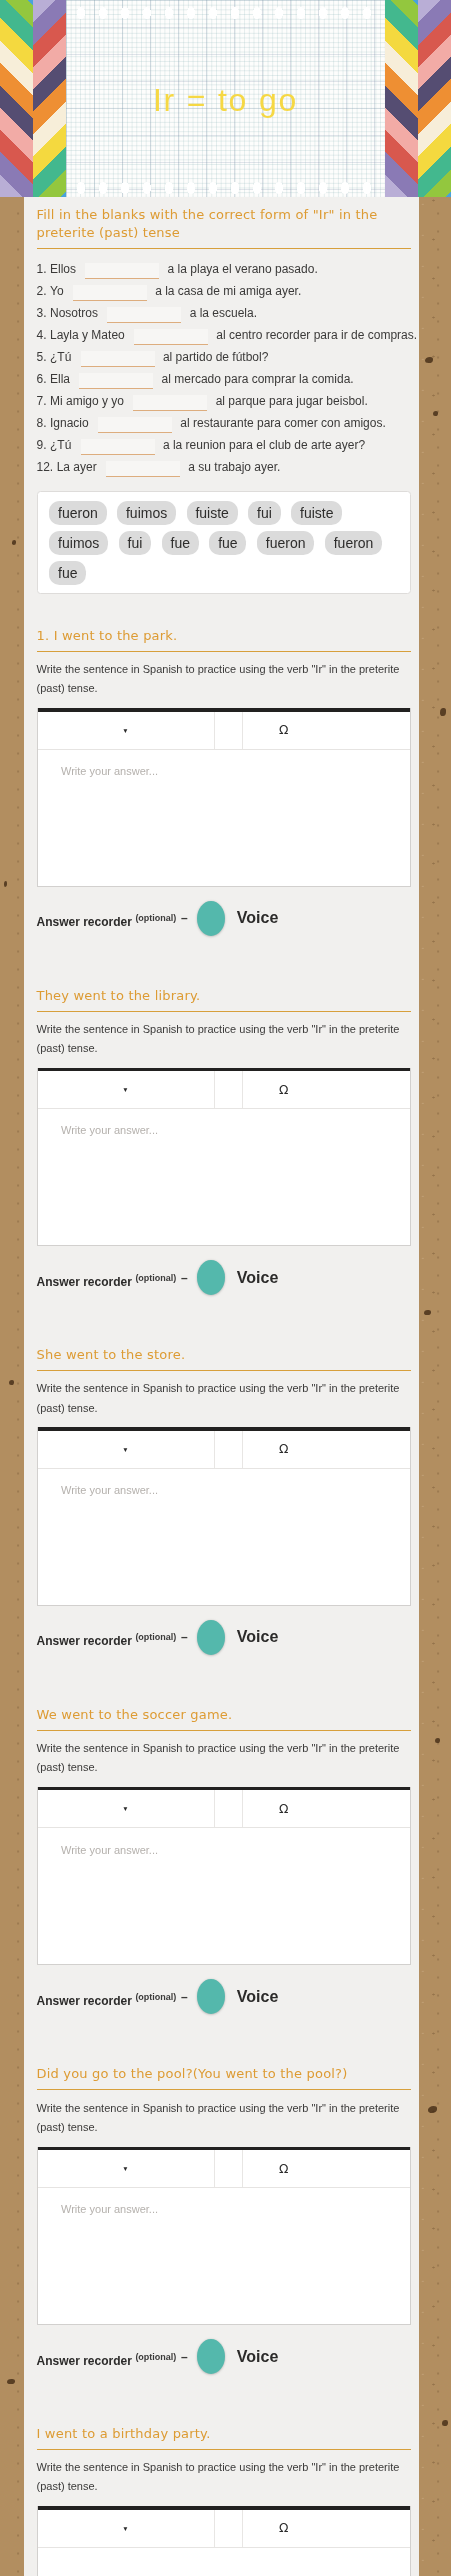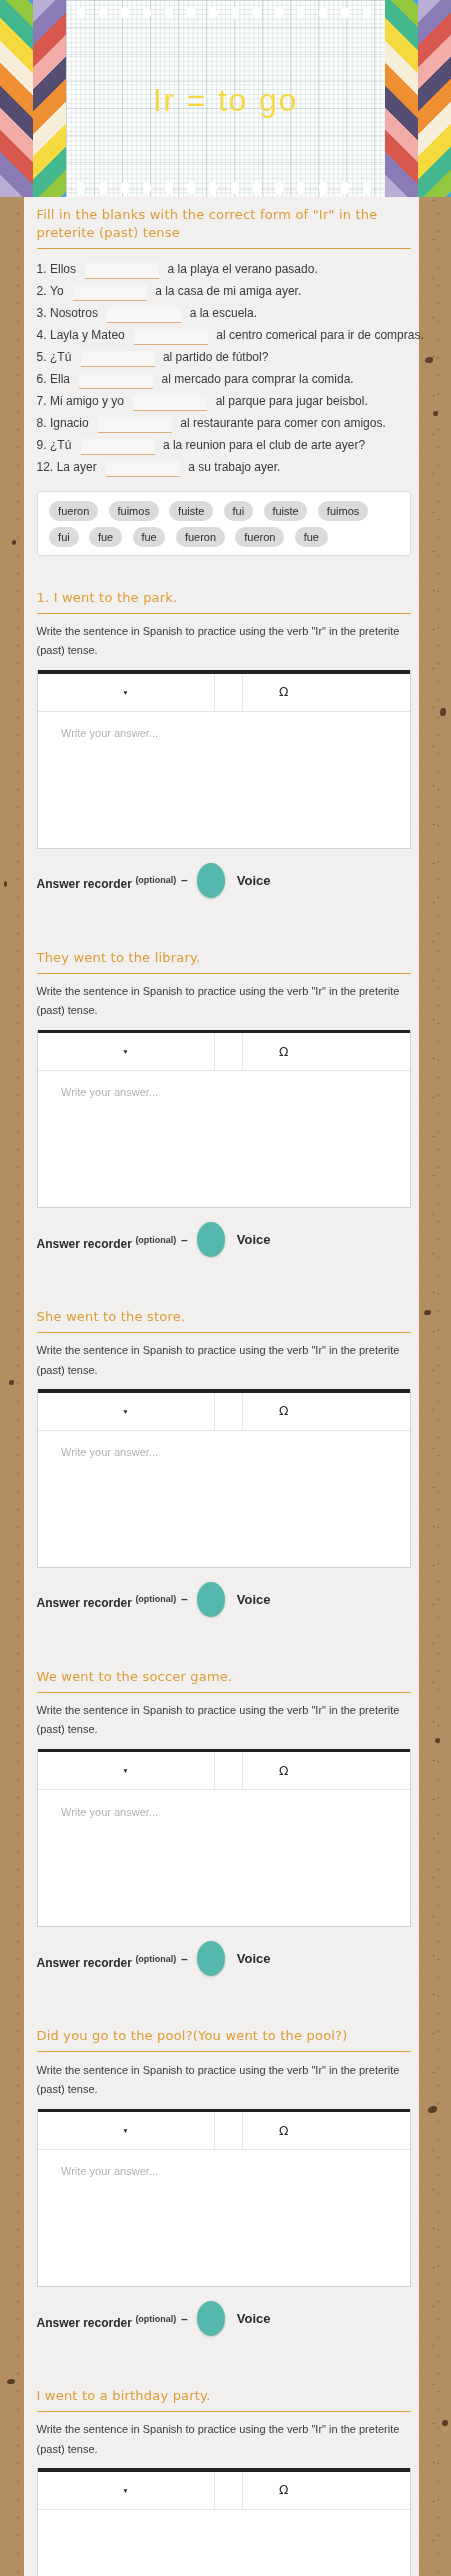--- a/index.html
+++ b/index.html
@@ -81,21 +81,21 @@
     background: #f7f6f4; border-bottom: 1.2px solid #ddad7e;
     vertical-align: -5.3px; margin: 0 8.2px 0 9.4px;
   }
 
   .word-bank {
     background: #ffffff; border: 0.6px solid #dedcda; border-radius: 3.5px;
     padding: 5.3px 6.5px; margin: 4.7px 1.2px 0 0; display: flex; flex-wrap: wrap;
   }
   .chip {
     background: #dbdbdb; border-radius: 10.6px; padding: 4.1px 8.8px; margin: 2.9px 5.3px;
-    font-size: 11px; font-weight: 500; color: #2e2d2c; cursor: pointer;
+    font-size: 14px; font-weight: 500; color: #2e2d2c; cursor: pointer;
   }
 
   
   .q { margin-top: 51px; }
   #questions-mount .q:first-child { margin-top: 33px; }
   .instruction { font-size: 11px; line-height: 1.75; margin: 4.7px 0 9.4px; max-width: 379px; color: #3b3a39; }
 
   .editor { background: #ffffff; border: 0.6px solid #d2d0ce; border-top: none; margin-right: 1.2px; }
   .editor-topbar { height: 3.5px; background: #222120; }
   .toolbar { display: flex; align-items: center; height: 38px; border-bottom: 0.6px solid #e6e4e2; }
@@ -108,21 +108,21 @@
   .placeholder { color: #b5b1ad; font-size: 11px; }
 
   .recorder { display: flex; align-items: center; margin-top: 14px; min-height: 35px; }
   .rec-label { font-weight: 700; font-size: 12px; color: #2c2b2a; margin-top: 8px; }
   .rec-opt { font-weight: 700; font-size: 9px; margin-left: 3.5px; }
   .rec-dash { font-weight: 700; font-size: 12px; margin-left: 4.7px; }
   .voice-btn {
     width: 28px; height: 35px; border-radius: 50%; border: none; cursor: pointer;
     background: #54b8ac; margin: 0 11.7px 0 9.4px; box-shadow: 0 0.6px 2.3px rgba(0,0,0,.25);
   }
-  .voice-label { font-weight: 700; font-size: 13px; color: #2c2b2a; }
+  .voice-label { font-weight: 700; font-size: 16px; color: #2c2b2a; }
 </style>
 </head>
 <body>
 
 <div class="page">
 
   <div class="stains">
     <i style="left:425px;top:357px;width:8.2px;height:5.9px;"></i>
     <i style="left:433px;top:411px;width:4.7px;height:4.7px;"></i>
     <i style="left:440px;top:708px;width:5.9px;height:8.2px;"></i>
@@ -172,21 +172,21 @@
 
   <div class="fill-row">
     <span class="num">2.</span><span>Yo</span><span class="blank"></span><span>a la casa de mi amiga ayer.</span>
   </div>
 
   <div class="fill-row">
     <span class="num">3.</span><span>Nosotros</span><span class="blank"></span><span>a la escuela.</span>
   </div>
 
   <div class="fill-row">
-    <span class="num">4.</span><span>Layla y Mateo</span><span class="blank"></span><span>al centro comerical para ir de compras.</span>
+    <span class="num">4.</span><span>Layla y Mateo</span><span class="blank"></span><span>al centro recorder para ir de compras.</span>
   </div>
 
   <div class="fill-row">
     <span class="num">5.</span><span>¿Tú</span><span class="blank"></span><span>al partido de fútbol?</span>
   </div>
 
   <div class="fill-row">
     <span class="num">6.</span><span>Ella</span><span class="blank"></span><span>al mercado para comprar la comida.</span>
   </div>
 

